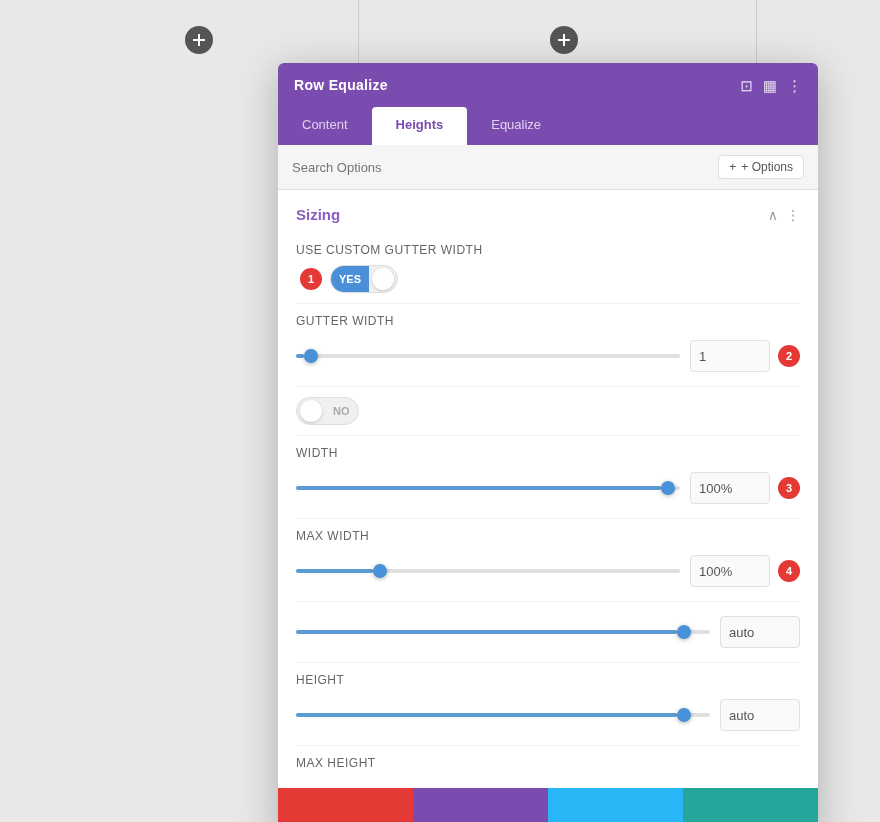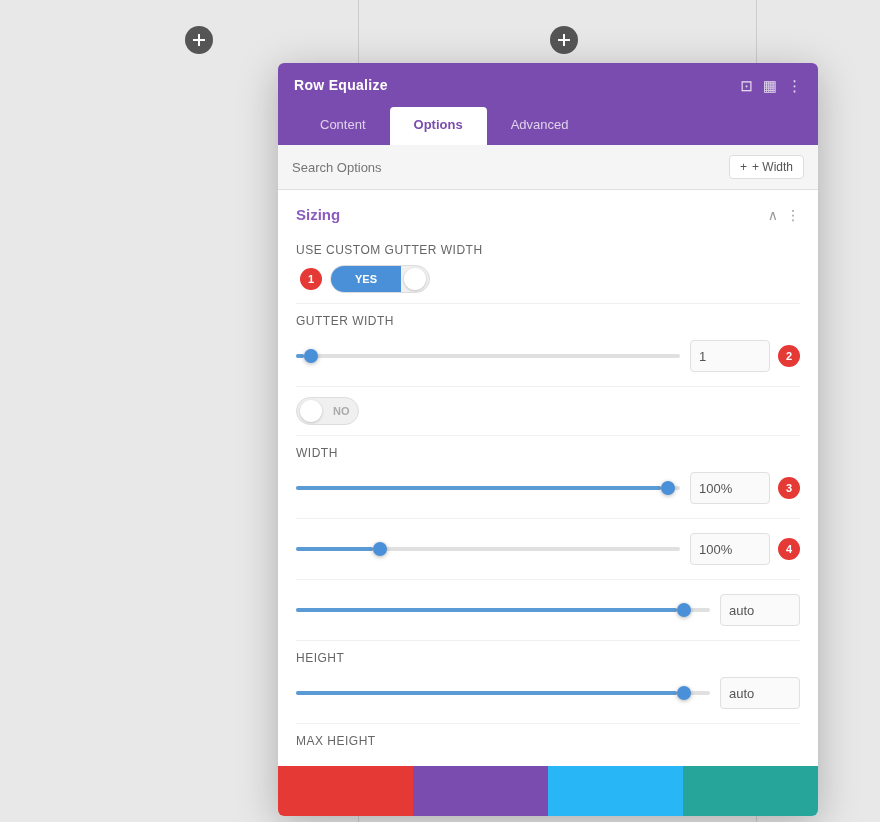--- a/index.html
+++ b/index.html
@@ -86,21 +86,21 @@
       color: rgba(255,255,255,0.8);
       cursor: pointer;
       font-size: 15px;
       line-height: 1;
     }
 
     
     .modal-tabs {
       background: #7b4caf;
       display: flex;
-      padding: 0 0 0 18px;
+      padding: 0 0 0 0;
     }
     .tab {
       padding: 10px 24px;
       color: rgba(255,255,255,0.75);
       font-size: 13px;
       cursor: pointer;
       border-bottom: 3px solid transparent;
     }
     .tab.active {
       background: white;
@@ -182,21 +182,21 @@
     .toggle-switch {
       display: flex;
       align-items: center;
       background: #f0f0f0;
       border-radius: 20px;
       overflow: hidden;
       border: 1px solid #ddd;
       height: 28px;
     }
     .toggle-label-yes {
-      padding: 0 24px;
+      padding: 0 8px;
       font-size: 11px;
       font-weight: 700;
       color: white;
       background: #4a90d9;
       height: 100%;
       display: flex;
       align-items: center;
     }
     .toggle-thumb {
       width: 22px;
@@ -344,32 +344,32 @@
       <span class="header-icon">▦</span>
       <span class="header-icon">⋮</span>
     </div>
   </div>
 
   <div class="modal-tabs">
     <div class="tab">
       <span>Content</span>
     </div>
     <div class="tab active">
-      <span>Options</span>
+      <span>Heights</span>
     </div>
     <div class="tab">
-      <span>Advanced</span>
+      <span>Equalize</span>
     </div>
   </div>
 
   <div class="search-bar">
     <input class="search-input" type="text" placeholder="Search Options" style="">
     <button class="filter-btn">
       <span>+</span>
-      <span>+ Width</span>
+      <span>+ Options</span>
     </button>
   </div>
 
   <div class="panel-content">
 
     <div class="section-header">
       <span class="section-title">Sizing</span>
       <div class="section-icons">
         <span>∧</span>
         <span>⋮</span>
@@ -436,20 +436,23 @@
         <div style="display:flex;align-items:center;gap:4px;">
           <input class="slider-input-box" type="text" value="100%" style="">
           <div class="badge-inline">3</div>
         </div>
       </div>
     </div>
 
     <div class="divider"></div>
 
     <div class="form-row">
+      <div class="form-label">
+        <span>Max Width</span>
+      </div>
       <div class="slider-area">
         <div class="slider-wrap">
           <div class="slider-track">
             <div class="slider-fill" style="width:20%;"></div>
           </div>
           <div class="slider-thumb" style="left:20%;"></div>
         </div>
         <div style="display:flex;align-items:center;gap:4px;">
           <input class="slider-input-box" type="text" value="100%" style="">
           <div class="badge-inline">4</div>

